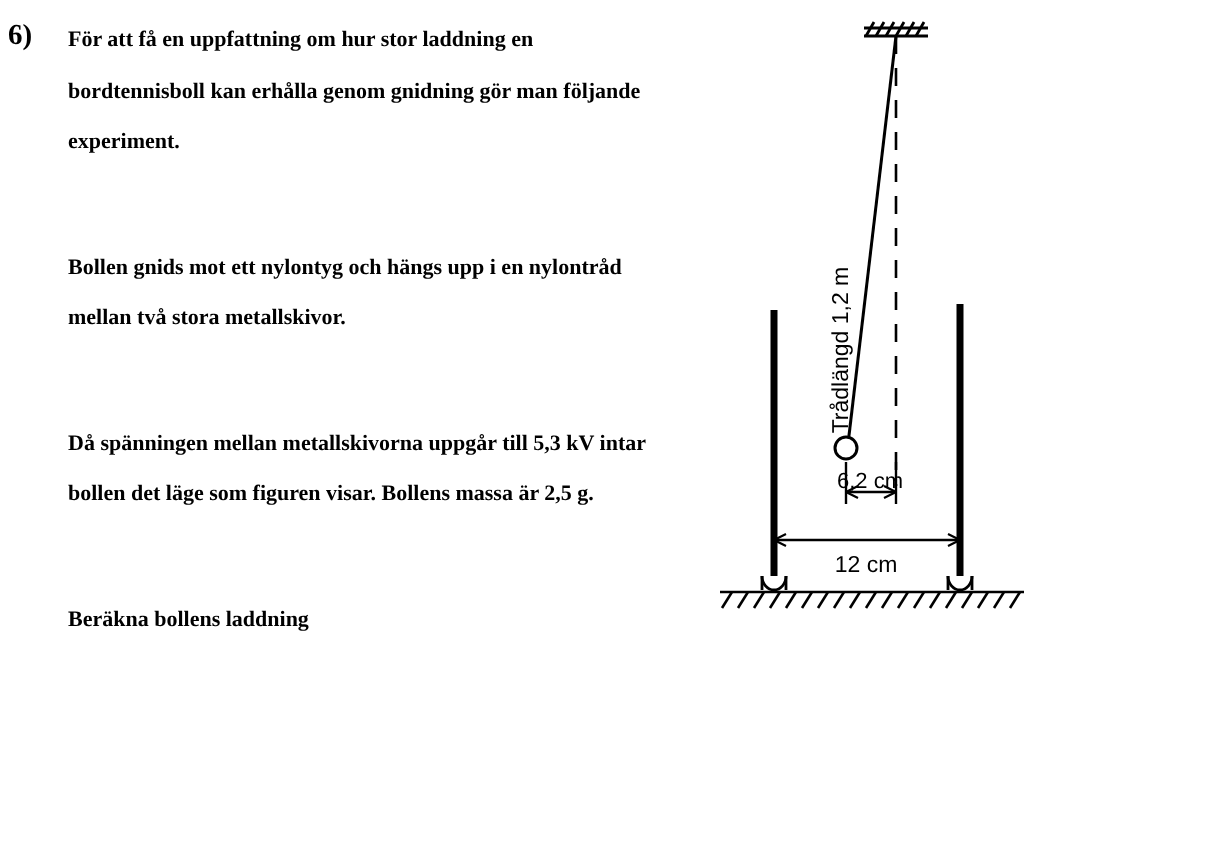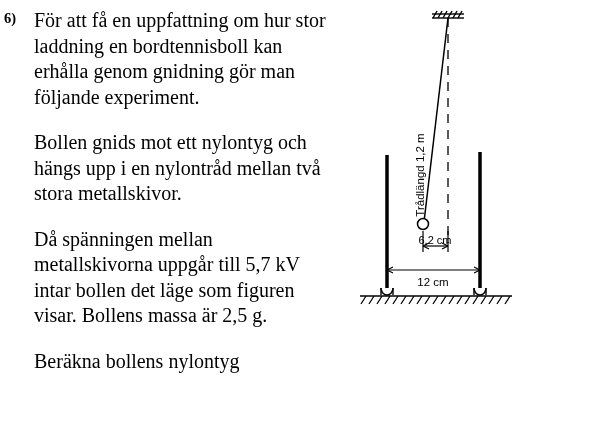--- a/index.html
+++ b/index.html
@@ -25,28 +25,29 @@
     top: 10px;
     font-size: 14.5px;
     font-weight: bold;
     font-family: "Liberation Serif", serif;
   }
   #text-column {
     position: absolute;
     left: 34px;
     top: 8px;
     width: 300px;
-    font-size: 20px;
+    font-size: 11px;
     line-height: 25.5px;
+    font-weight: bold;
   }
   .para {
     margin: 0;
   }
   .para + .para {
-    margin-top: 20px;
+    margin-top: 37px;
   }
   .para-tight {
     margin-top: 0;
   }
   #figure {
     position: absolute;
     left: 336px;
     top: 0px;
     width: 279px;
     height: 320px;
@@ -61,22 +62,22 @@
 </head>
 <body>
 
 <div id="page">
 
   <div id="problem-number">6)</div>
 
   <div id="text-column">
     <p class="para">För att få en uppfattning om hur stor laddning en bordtennisboll kan erhålla genom gnidning gör man följande experiment.</p>
     <p class="para">Bollen gnids mot ett nylontyg och hängs upp i en nylontråd mellan två stora metallskivor.</p>
-    <p class="para">Då spänningen mellan metallskivorna uppgår till 5,7 kV intar bollen det läge som figuren visar. Bollens massa är 2,5 g.</p>
-    <p class="para">Beräkna bollens nylontyg</p>
+    <p class="para">Då spänningen mellan metallskivorna uppgår till 5,3 kV intar bollen det läge som figuren visar. Bollens massa är 2,5 g.</p>
+    <p class="para">Beräkna bollens laddning</p>
   </div>
 
   <div id="figure">
     <svg width="279" height="320" viewBox="0 0 279 320" xmlns="http://www.w3.org/2000/svg">
 
       <g stroke="#000000" stroke-width="1.4" fill="none">
         <line x1="96" y1="14" x2="128" y2="14"></line>
         <line x1="96" y1="18" x2="128" y2="18"></line>
         <line x1="97" y1="18" x2="101" y2="11"></line>
         <line x1="102" y1="18" x2="106" y2="11"></line>

